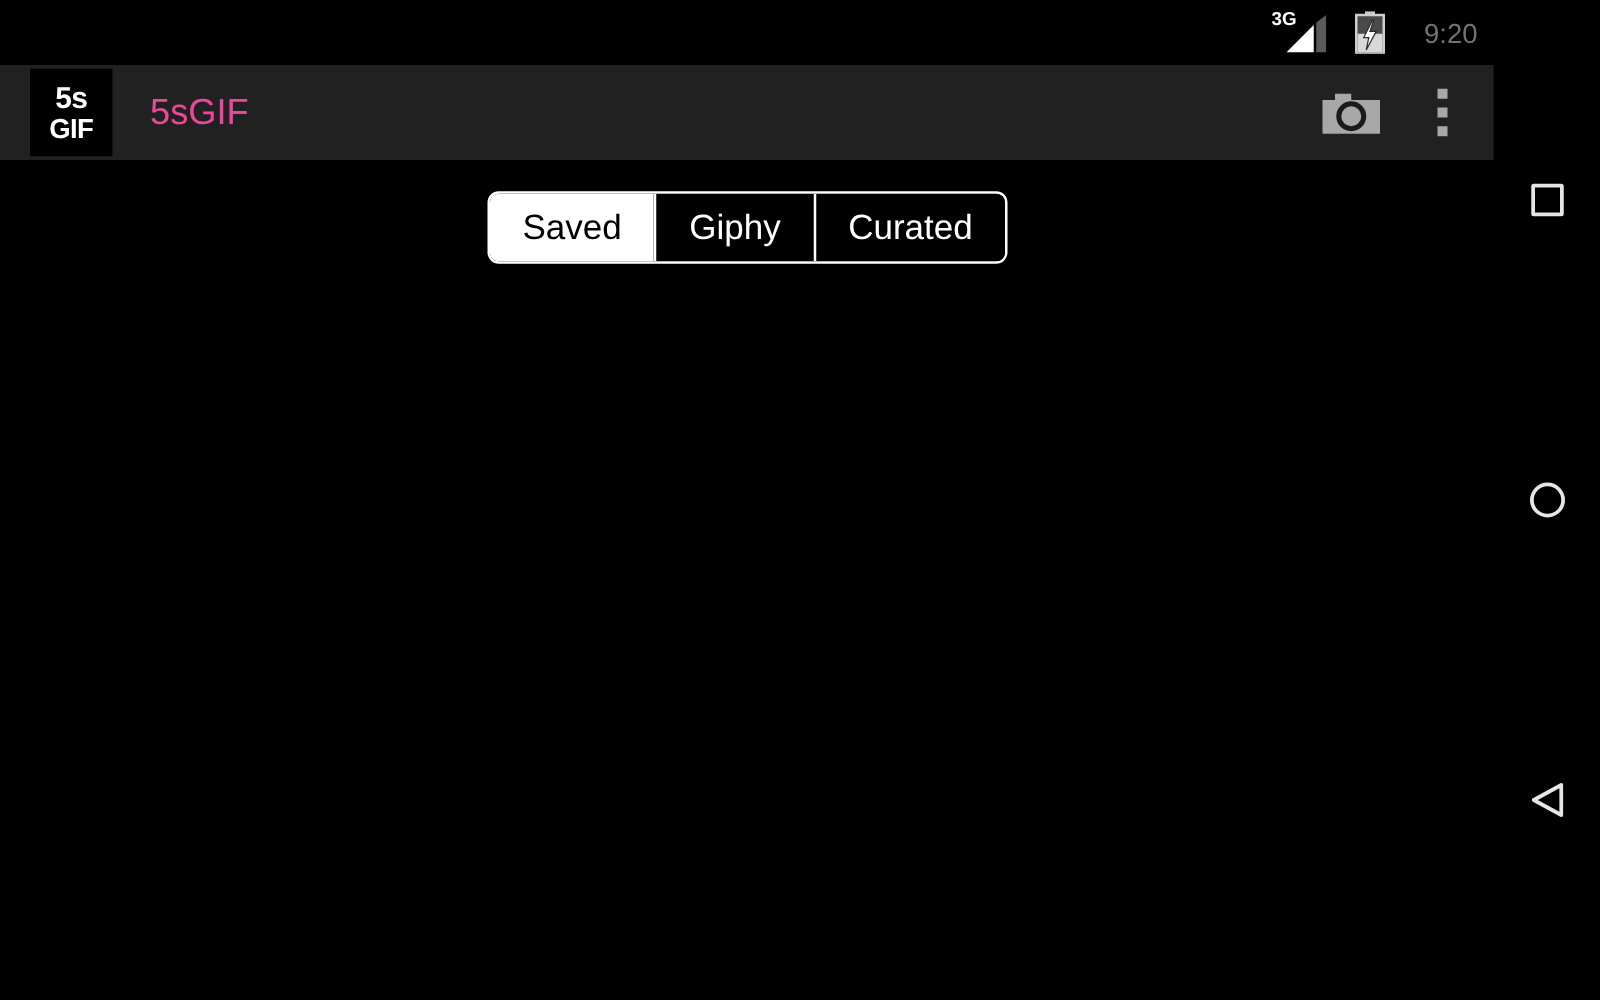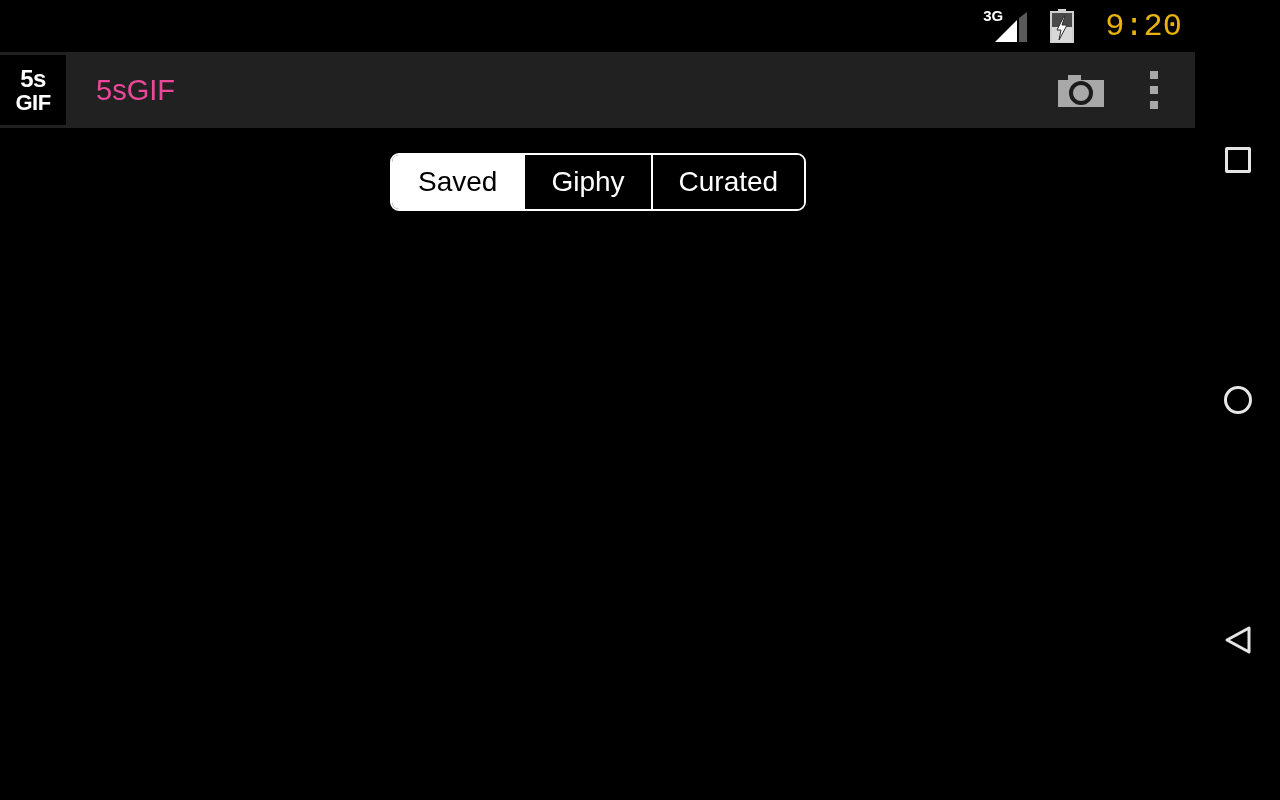--- a/index.html
+++ b/index.html
@@ -23,32 +23,32 @@
   .signal-label {
     position:absolute; left:2px; top:2px;
     font-size:15px; font-weight:bold; color:#ffffff;
     letter-spacing:0px; line-height:15px;
   }
   .signal-tri { position:absolute; right:0px; bottom:4px; width:32px; height:30px; }
 
   .battery { position:relative; width:26px; height:34px; margin-right:18px; }
 
   .clock {
-    font-size:32px; color:#eab308; letter-spacing:0px;
-    line-height:33px; font-weight:400;font-family:Liberation Mono, monospace;
+    font-size:22px; color:#737373; letter-spacing:0px;
+    line-height:33px; font-weight:400;
   }
 
   
   .app-bar {
     position:absolute; top:52px; left:0; width:1195px; height:76px;
     background:#212121;
     display:flex; align-items:center;
   }
   .app-logo {
-    width:66px; height:70px; 
+    width:66px; height:70px; margin-left:24px;
     background:#000000;
     display:flex; flex-direction:column; align-items:center; justify-content:center;
     line-height:1;
   }
   .app-logo .l1 { font-size:24px; font-weight:bold; color:#ffffff; letter-spacing:-0.5px; }
   .app-logo .l2 { font-size:22px; font-weight:bold; color:#ffffff; letter-spacing:-0.5px; margin-top:1px; }
   .app-title {
     margin-left:30px; font-size:29px; color:#ec4899; font-weight:400;
   }
   .app-actions {

